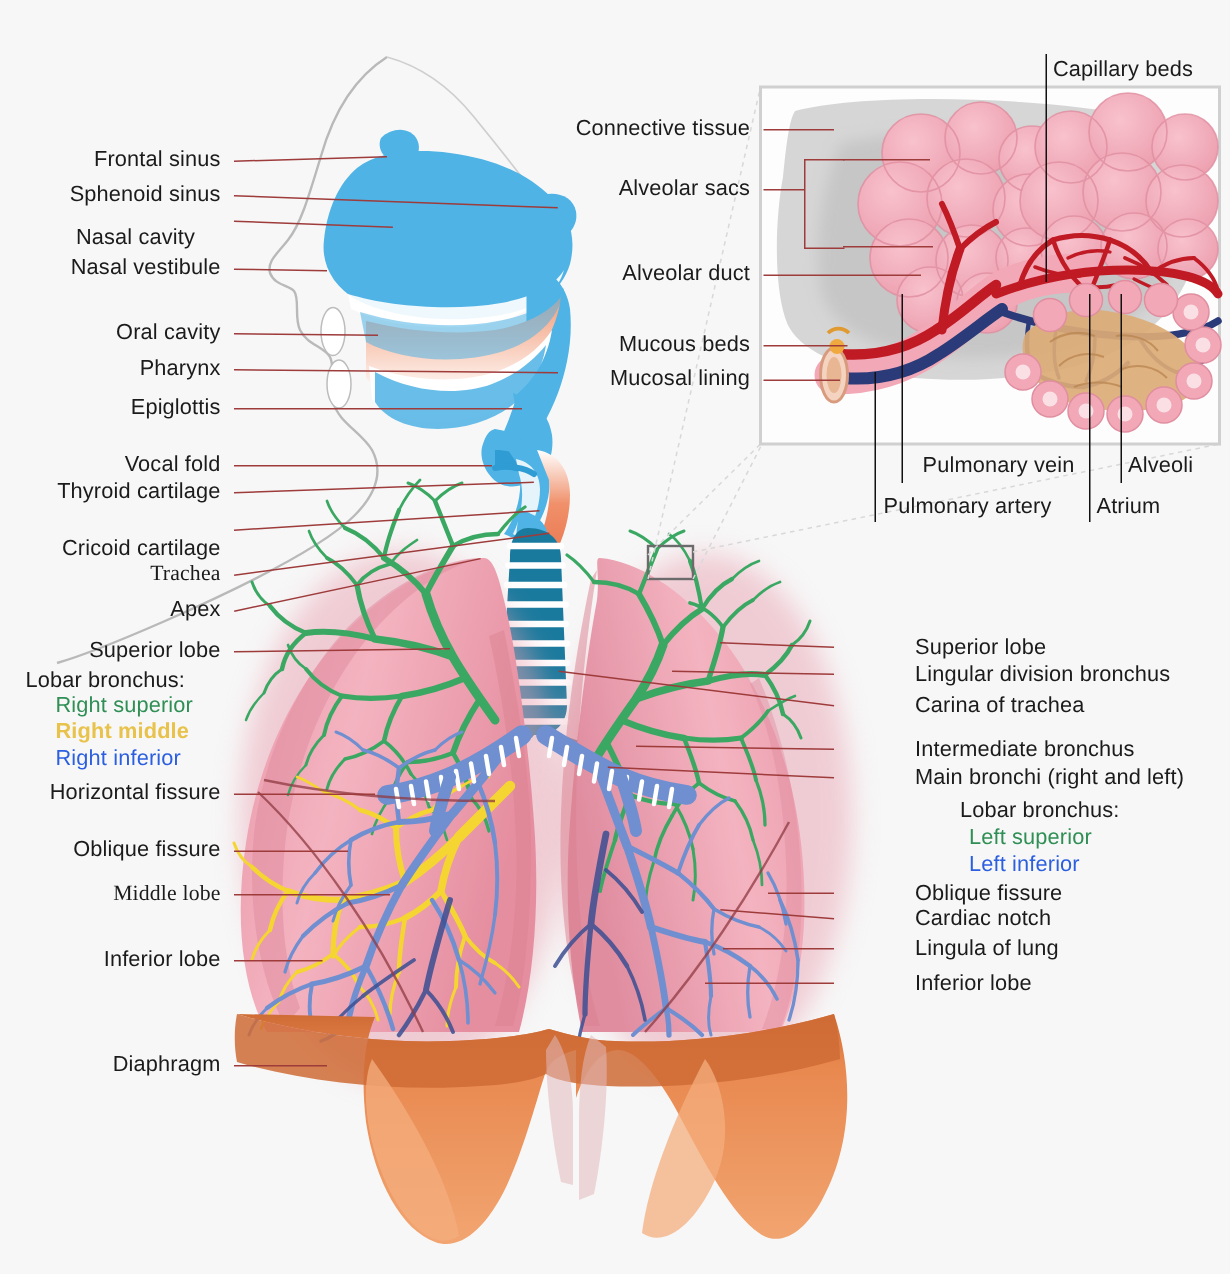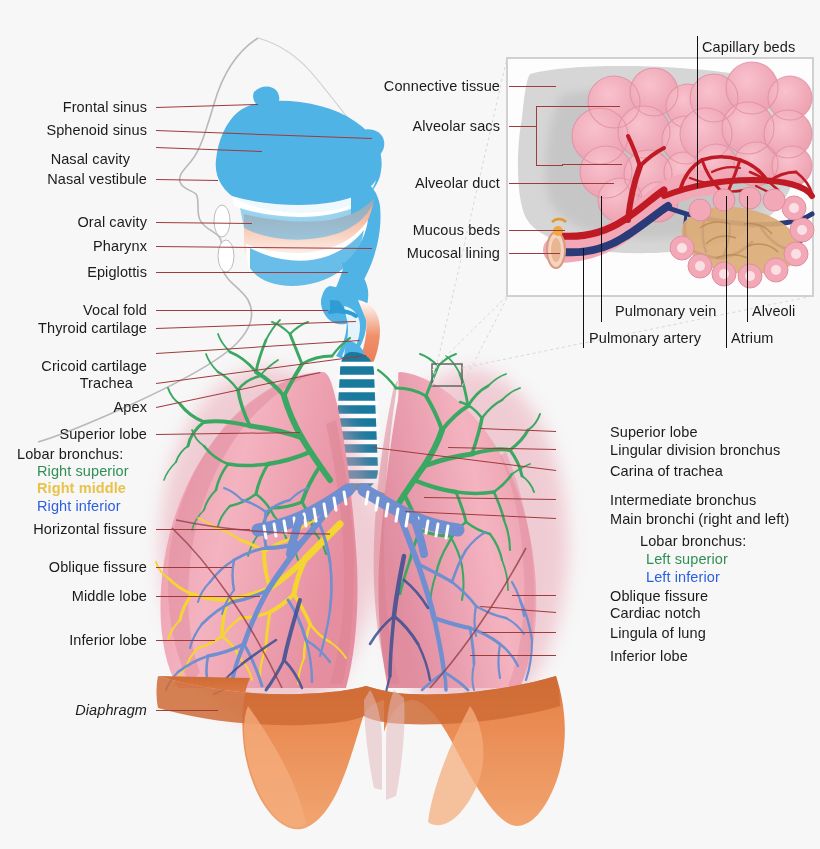--- a/index.html
+++ b/index.html
@@ -625,35 +625,35 @@
       <div class="lbl r" style="left: 147px; top: 246px;">Pharynx</div>
       <div class="lead" style="left: 156px; top: 246px; width: 216.009px; transform: rotate(0.530501deg);"></div>
       <div class="lbl r" style="left: 147px; top: 272px;">Epiglottis</div>
       <div class="lead" style="left: 156px; top: 272px; width: 192px; transform: rotate(0deg);"></div>
       <div class="lbl r" style="left: 147px; top: 310px;">Vocal fold</div>
       <div class="lead" style="left: 156px; top: 310px; width: 172px; transform: rotate(0deg);"></div>
       <div class="lbl r" style="left: 147px; top: 328px; text-align: center;">Thyroid cartilage</div>
       <div class="lead" style="left: 156px; top: 328px; width: 200.122px; transform: rotate(-2.00453deg);"></div>
       <div class="lbl r" style="left: 147px; top: 353px; margin-top: 13px;">Cricoid cartilage</div>
       <div class="lead" style="left: 156px; top: 353px; width: 204.414px; transform: rotate(-3.64627deg);"></div>
-      <div class="lbl r" style="left: 133px; top: 383px;">Trachea</div>
+      <div class="lbl r" style="left: 147px; top: 383px; font-family: Liberation Serif, serif;">Trachea</div>
       <div class="lead" style="left: 156px; top: 383px; width: 211.858px; transform: rotate(-7.59464deg);"></div>
       <div class="lbl r" style="left: 147px; top: 407px;">Apex</div>
       <div class="lead" style="left: 156px; top: 407px; width: 167.693px; transform: rotate(-12.047deg);"></div>
       <div class="lbl r" style="left: 147px; top: 434px;">Superior lobe</div>
       <div class="lead" style="left: 156px; top: 434px; width: 144.014px; transform: rotate(-0.795724deg);"></div>
       <div class="lbl r" style="left: 147px; top: 529px;">Horizontal fissure</div>
       <div class="lead" style="left: 156px; top: 529px; width: 94px; transform: rotate(0deg);"></div>
       <div class="lbl r" style="left: 147px; top: 567px;">Oblique fissure</div>
       <div class="lead" style="left: 156px; top: 567px; width: 76px; transform: rotate(0deg);"></div>
-      <div class="lbl r" style="left: 147px; top: 596px;">Middle lobe</div>
+      <div class="lbl r" style="left: 147px; top: 596px; font-family: Liberation Serif, serif;">Middle lobe</div>
       <div class="lead" style="left: 156px; top: 596px; width: 104px; transform: rotate(0deg);"></div>
       <div class="lbl r" style="left: 147px; top: 640px;">Inferior lobe</div>
       <div class="lead" style="left: 156px; top: 640px; width: 59px; transform: rotate(0deg);"></div>
-      <div class="lbl r" style="left: 147px; top: 710px; font-style: italic;">Diaphragm</div>
+      <div class="lbl r" style="left: 147px; top: 710px;">Diaphragm</div>
       <div class="lead" style="left: 156px; top: 710px; width: 62px; transform: rotate(0deg);"></div>
       <div class="lbl l" style="left: 17px; top: 454px;">Lobar bronchus:</div>
       <div class="lbl l green" style="left: 37px; top: 471px; text-align: center;">Right superior</div>
       <div class="lbl l gold" style="left: 37px; top: 488px; font-weight: bold;">Right middle</div>
       <div class="lbl l blue" style="left: 37px; top: 506px;">Right inferior</div>
       <div class="lbl l" style="left: 610px; top: 432px;">Superior lobe</div>
       <div class="lead" style="left: 556px; top: 432px; width: 76.0592px; transform: rotate(-177.739deg);"></div>
       <div class="lbl l" style="left: 610px; top: 450px;">Lingular division bronchus</div>
       <div class="lead" style="left: 556px; top: 450px; width: 108.019px; transform: rotate(-178.939deg);"></div>
       <div class="lbl l" style="left: 610px; top: 471px;">Carina of trachea</div>

